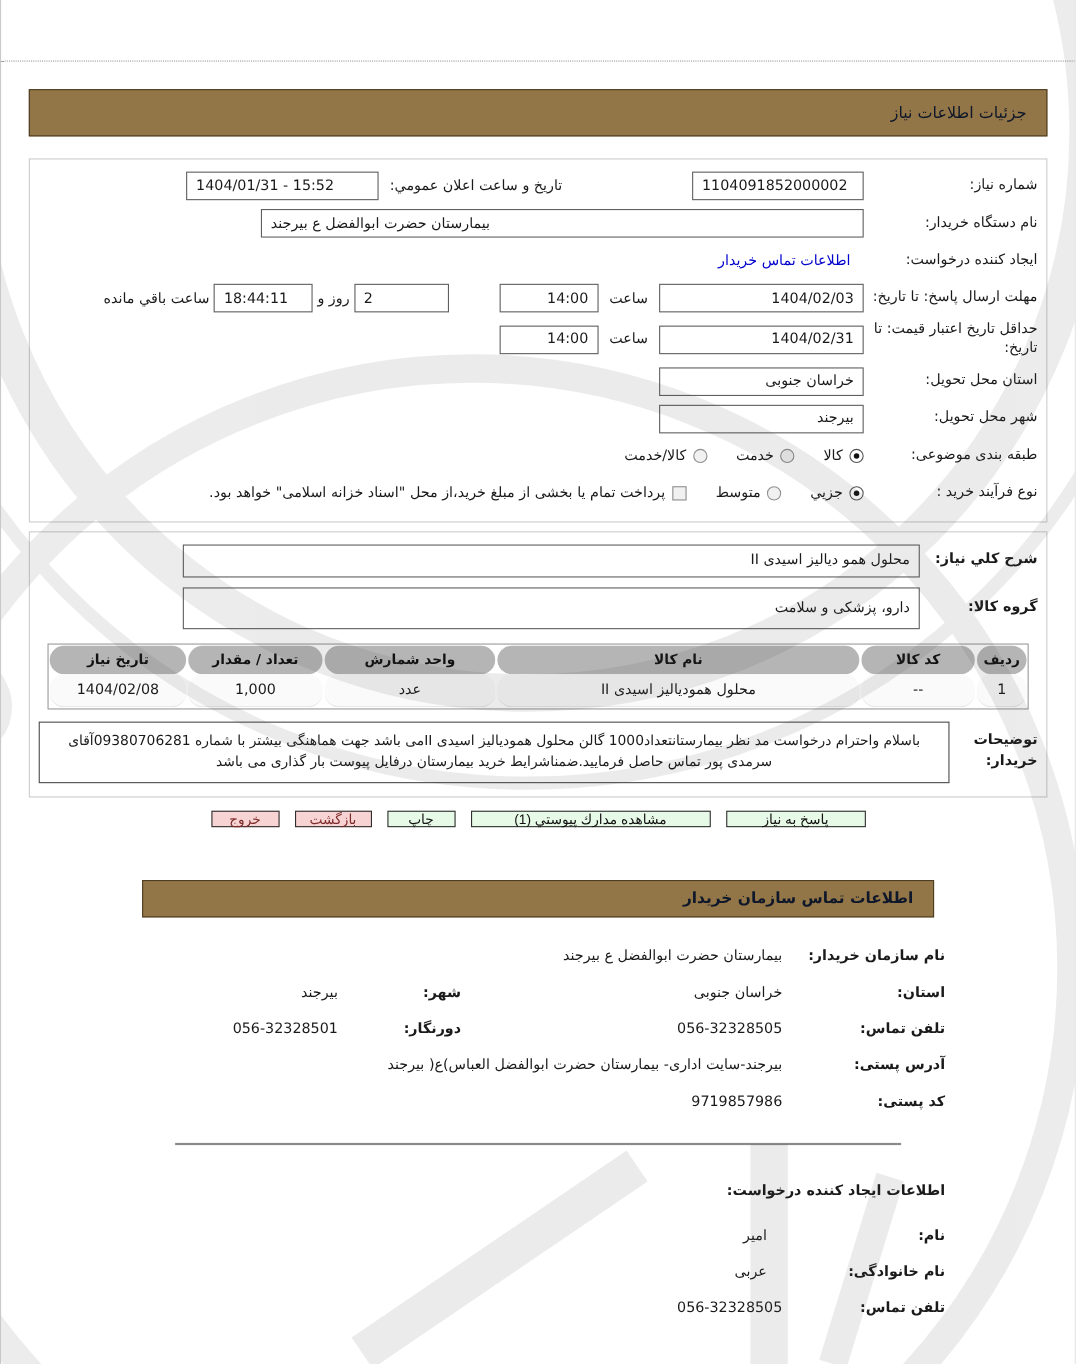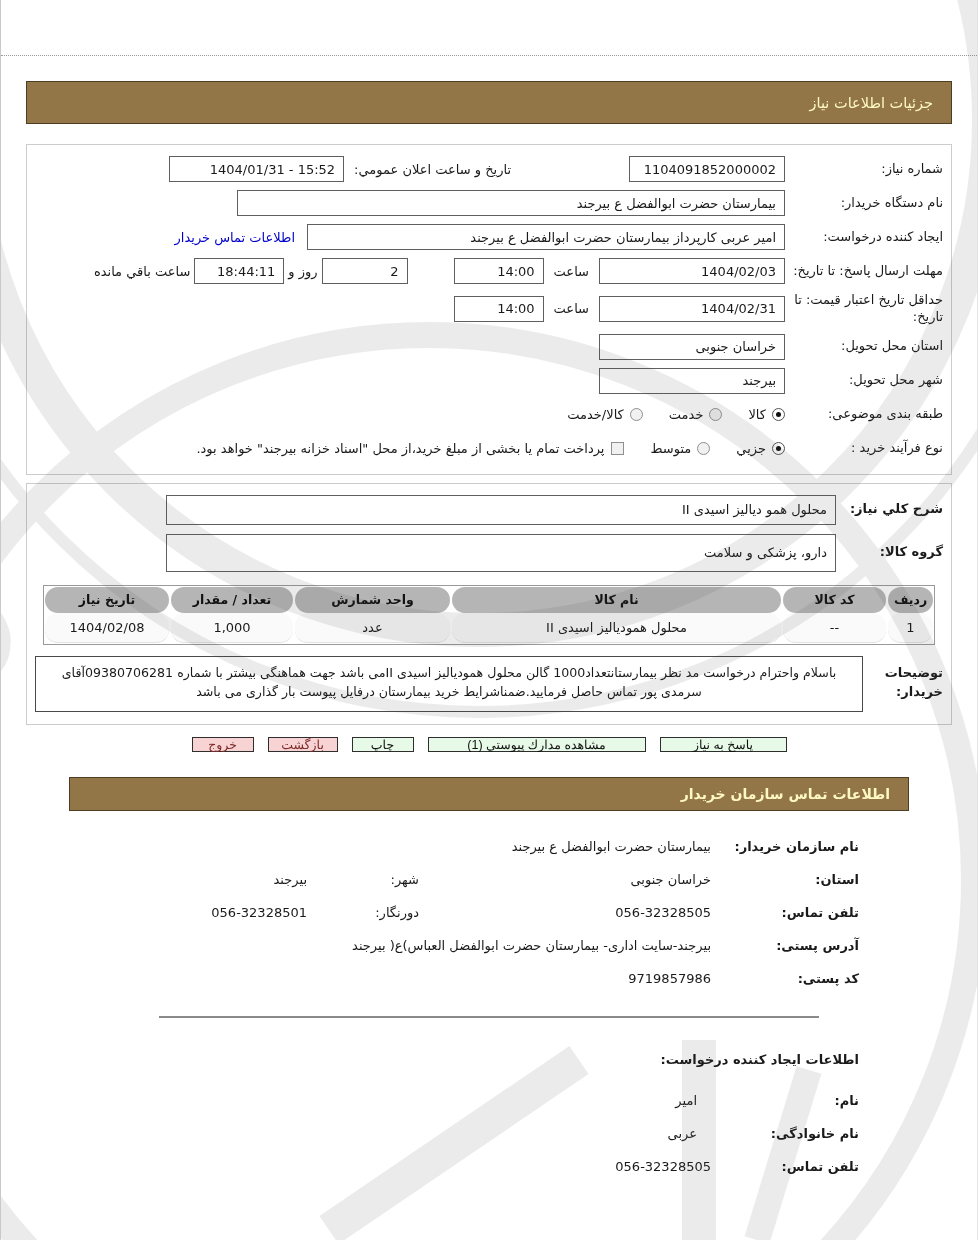--- a/index.html
+++ b/index.html
@@ -6,38 +6,38 @@
   html,body { margin:0; padding:0; }
   body {
     width: 978px; height: 1240px; overflow: hidden; position: relative;
     background: #ffffff;
     font-family: "DejaVu Sans", sans-serif;
     font-size: 13px; color: #1a1a1a; direction: rtl;
     border-left: 1px solid #c9c9c9; border-right: 1px solid #e4e4e4;
   }
   .top-strip { height: 56px; border-bottom: 1px dotted #9a9a9a; }
   .section-bar {
-    background: #937647; color: #fef9c3; border: 1px solid #4d3d22;
+    background: #937647; color: #0f172a; border: 1px solid #4d3d22;
     display: flex; align-items: center; padding: 0 18px;
   }
   .bar-main { margin: 25px 25px 0 25px; height: 43px; font-size: 14.5px; }
-  .bar-contact { margin: 25px auto 0 auto; width: 840px; height: 34px; font-weight: bold; font-size: 14px; }
+  .bar-contact { margin: 48px auto 0 auto; width: 720px; height: 34px; font-weight: bold; font-size: 14px; }
   .panel {
     margin: 20px 25px 0 25px; border: 1px solid #cccccc; background: transparent;
     padding: 11px 8px 12px 8px; display: flex; flex-direction: column; gap: 8px;
   }
   .panel2 { margin-top: 8px; gap: 9px; }
   .frow { display: flex; align-items: center; min-height: 26px; }
   .flabel { width: 158px; flex: none; padding-left: 6px; line-height: 1.3; }
   .blabel { font-weight: bold; }
   .box {
     border: 1px solid #5f5f5f; background: #ffffff; height: 26px;
     display: flex; align-items: center; padding: 0 8px; flex: none;
   }
-  .box.c { justify-content: flex-start; }
+  .box.c { justify-content: flex-end; }
   .h30 { height: 30px; } .h38 { height: 38px; }
   .w188{width:156px}.w175{width:175px}.w548{width:548px}.w478{width:478px}
   .w186{width:186px}.w90{width:90px}.w86{width:86px}.w670{width:670px}
   .ltr { direction: ltr; unicode-bidi: isolate; }
   .lbl-sm { margin: 0 10px; flex: none; }
   .link { color: #0000cc; margin-right: 12px; cursor: pointer; flex: none; }
   .radio {
     width: 13px; height: 13px; border-radius: 50%; border: 1px solid #8f8f8f;
     background: #f1f1f1; display: inline-block; flex: none; margin-left: 6px; position: relative;
   }
@@ -69,21 +69,21 @@
     height:15px; display:flex; align-items:center; justify-content:center;
     border:1px solid #2e2e2e; font-size:12.5px; cursor:pointer; padding:0 6px;
   }
   .btn-green { background:#e7f9e7; color:#111; }
   .btn-pink { background:#f8d3d3; color:#7c2b2b; }
   .bw1{width:127px}.bw2{width:218px}.bw3{width:62px}.bw4{width:70px}.bw5{width:62px}
   .contact { margin: 28px 118px 0 20px; }
   .crow { display:flex; align-items:flex-start; margin-bottom:14px; min-height:19px; }
   .clabel { width:148px; flex:none; font-weight:bold; padding-left:10px; }
   .cvalue { width:292px; flex:none; }
-  .clabel2 { width:112px; flex:none; font-weight:normal; padding-left:10px; }
+  .clabel2 { width:112px; flex:none; font-weight:bold; padding-left:10px; }
   .cvalue2 { flex:1; }
   .cvalue.wide { flex:1; width:auto; }
   .divider { width:660px; margin: 26px auto 0 auto; border-top:2px solid #8a8a8a; }
   .req-heading { margin: 34px 118px 0 0; font-weight:bold; }
   .requester { margin: 26px 118px 0 20px; }
   .watermark { position:absolute; inset:0; z-index:40; pointer-events:none; opacity:0.10; }
 </style>
 </head>
 <body>
 
@@ -120,23 +120,20 @@
 
   <div class="frow">
     <span class="flabel">نام دستگاه خریدار:</span>
     <div class="box c w548">
       <span>بیمارستان حضرت ابوالفضل ع بیرجند</span>
     </div>
   </div>
 
   <div class="frow">
     <span class="flabel">ایجاد کننده درخواست:</span>
-    <div class="box c w478">
-      <span>امیر عربی کارپرداز بیمارستان حضرت ابوالفضل ع بیرجند</span>
-    </div>
     <a class="link">اطلاعات تماس خریدار</a>
   </div>
 
   <div class="frow">
     <span class="flabel">مهلت ارسال پاسخ: تا تاریخ:</span>
     <div class="box w186">
       <span class="ltr">1404/02/03</span>
     </div>
     <span class="lbl-sm">ساعت</span>
     <div class="box w90">
@@ -198,21 +195,21 @@
     <span class="opt">
       <span class="radio sel"></span>
       <span>جزیي</span>
     </span>
     <span class="opt">
       <span class="radio"></span>
       <span>متوسط</span>
     </span>
     <span class="opt" style="margin-left:0">
       <span class="checkbox"></span>
-      <span>پرداخت تمام یا بخشی از مبلغ خرید،از محل "اسناد خزانه بیرجند" خواهد بود.</span>
+      <span>پرداخت تمام یا بخشی از مبلغ خرید،از محل "اسناد خزانه اسلامی" خواهد بود.</span>
     </span>
   </div>
 
 </div>
 
 <div class="panel panel2">
 
   <div class="frow">
     <span class="flabel blabel" style="width:107px">شرح کلي نیاز:</span>
     <div class="box h30 w670">

